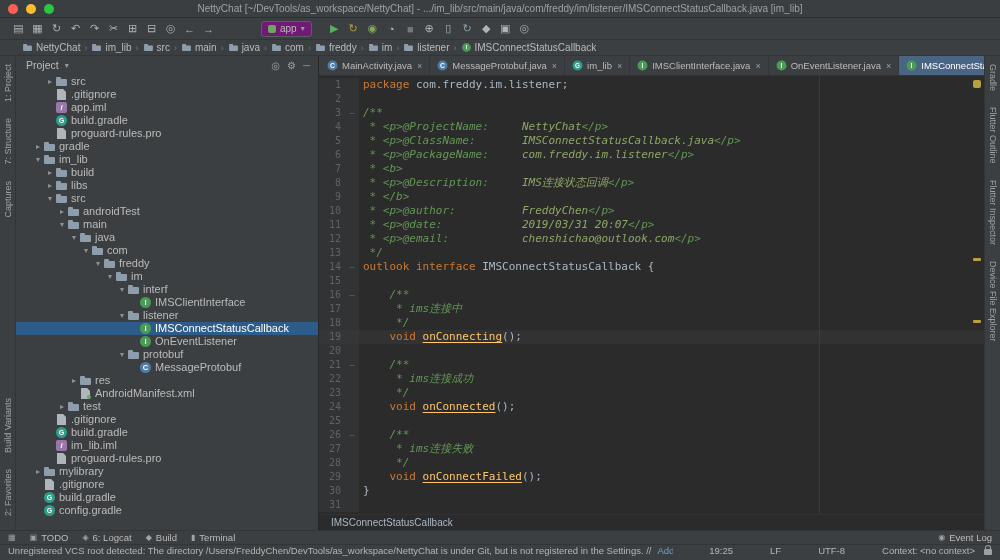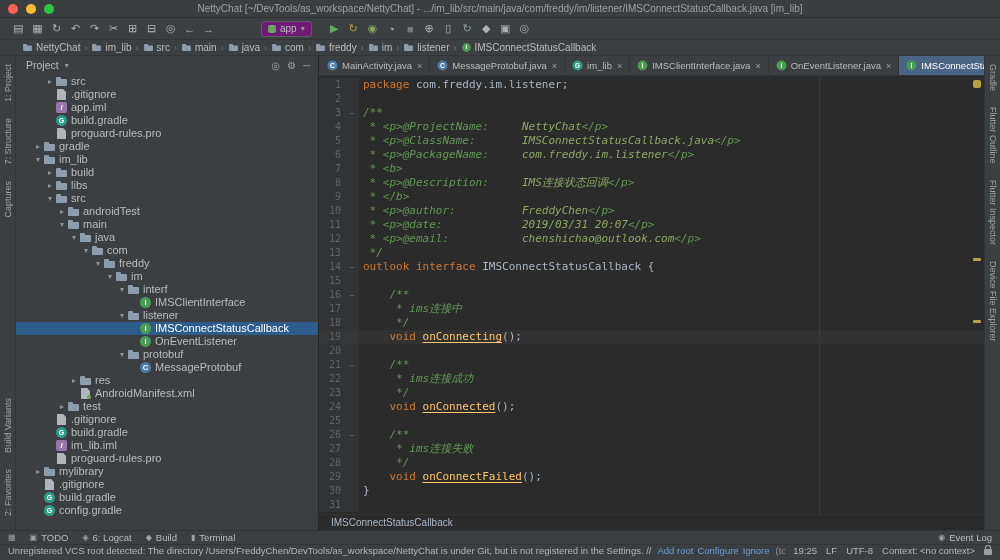--- a/index.html
+++ b/index.html
@@ -82,21 +82,21 @@
   .bottom-stripe{height:14px;flex:none;background:#3c3f41;border-top:1px solid #323537;display:flex;align-items:center;font-size:9.5px;color:#bbbbbb;padding:0 8px;gap:14px;}
   .bs-item{display:flex;align-items:center;gap:4px;cursor:default;}
   .bs-icon{font-size:8px;color:#9fa3a6;}
   .bs-right{margin-left:auto;display:flex;gap:14px;}
   .statusbar{height:16px;flex:none;background:#3c3f41;border-top:1px solid #323537;display:flex;align-items:flex-start;font-size:9.5px;color:#b5b5b5;padding:0 8px;gap:8px;}
   .sb-msg{flex:1;white-space:nowrap;overflow:hidden;text-overflow:ellipsis;display:flex;gap:6px;align-items:center;min-width:0;}
   .sb-msg>span{white-space:nowrap;}
   .sb-link{color:#6e9ed4;cursor:pointer;}
   .sb-time{color:#8f9395;}
   .sb-right{display:flex;align-items:center;gap:9px;flex:none;}
-  .sb-seg{cursor:default;white-space:nowrap;}
+  .sb-seg{cursor:default;white-space:nowrap;margin-left:28px;}
   .sb-lock{position:relative;width:8px;height:6px;background:#9aa0a4;border-radius:1px;margin-top:3px;}
   .sb-lock::before{content:'';position:absolute;left:1px;top:-4px;width:4px;height:4px;border:1px solid #9aa0a4;border-bottom:none;border-radius:3px 3px 0 0;}
 </style>
 </head>
 <body>
 
 <div class="app">
 
   <div class="titlebar">
     <span class="tl red"></span>

